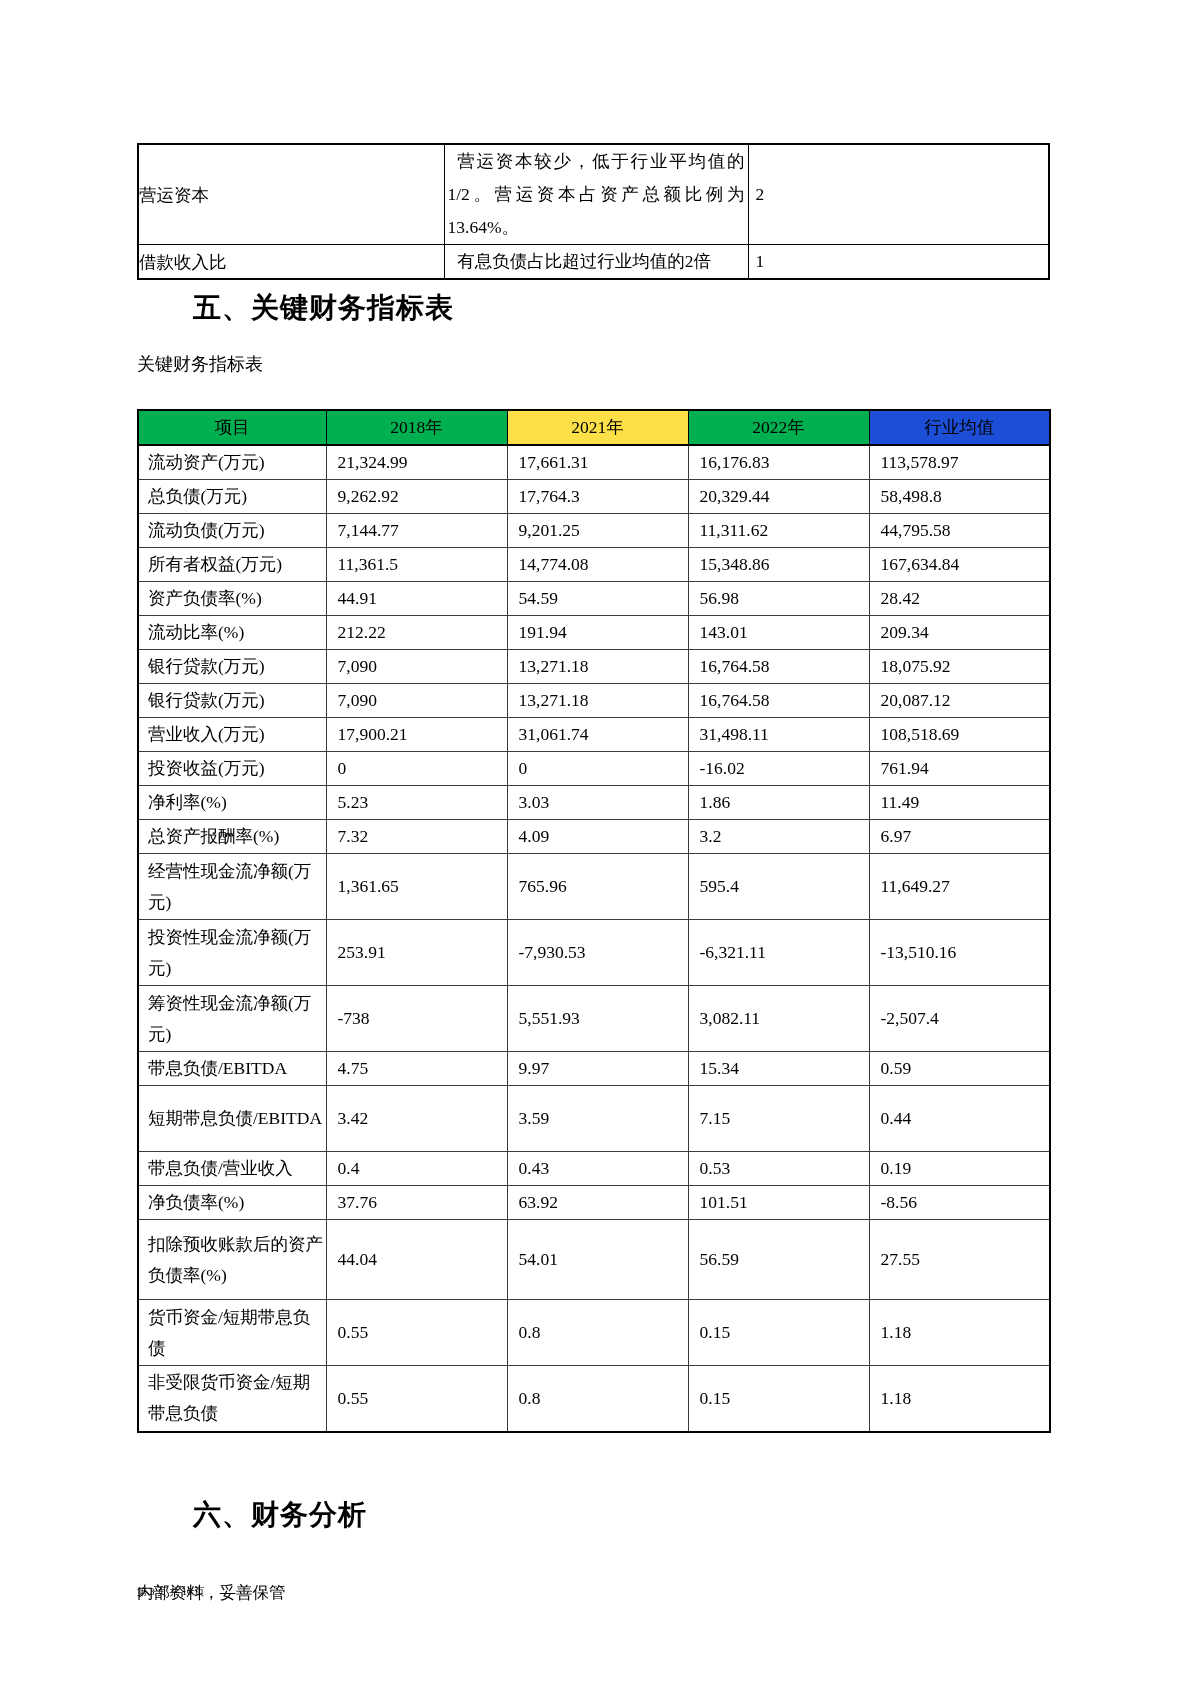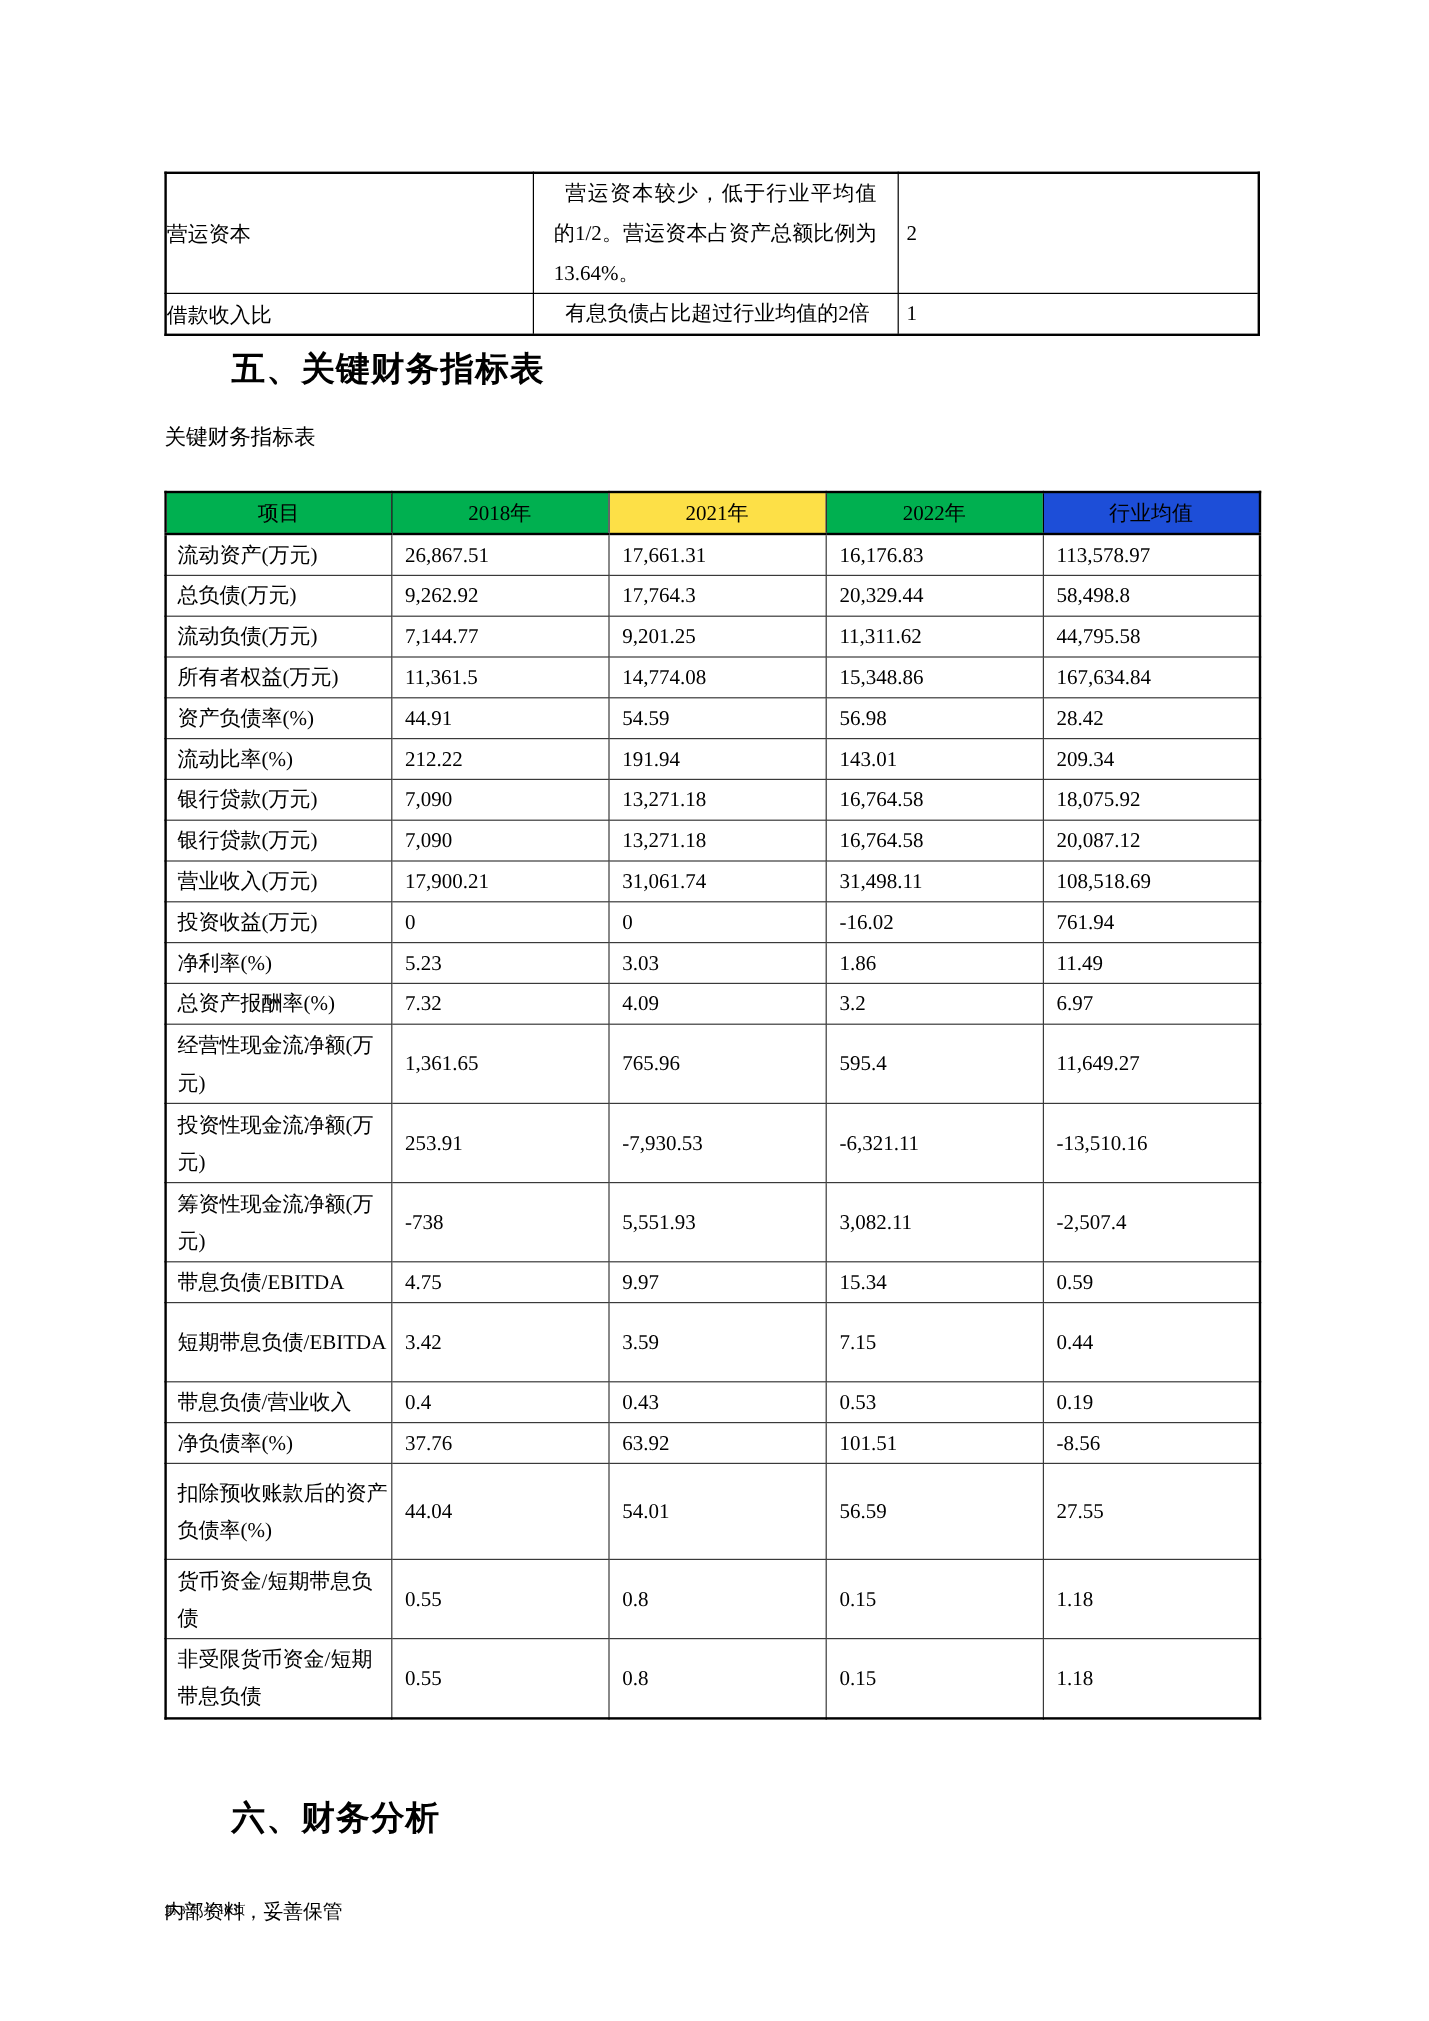--- a/index.html
+++ b/index.html
@@ -23,21 +23,21 @@
   #risk-table td{
     border:1px solid #000;
     vertical-align:middle;
     overflow:hidden;
   }
   #risk-table{border:2px solid #000;}
   .risk-a{height:97px;}
   .risk-b{height:33px;}
   .c-item{padding-left:0;}
   .c-desc{
-    padding:0 17px;
+    padding:0 3px;
     line-height:33px;
     text-align:justify;
     text-indent:0.55em;
   }
   .c-score{padding-left:7px;}
 
   
   .sec-heading{
     position:absolute;left:193px;
     font-family:"Liberation Sans", sans-serif;
@@ -137,21 +137,21 @@
         <th style="background: rgb(0, 176, 80);">项目</th>
         <th style="background: rgb(0, 176, 80);">2018年</th>
         <th style="background: #fde047;">2021年</th>
         <th style="background: rgb(0, 176, 80);">2022年</th>
         <th style="background: #1d4ed8;">行业均值</th>
       </tr>
     </thead>
     <tbody id="indicator-body">
         <tr>
           <td class="c-label">流动资产(万元)</td>
-          <td class="c-val">26,867.51</td>
+          <td class="c-val">21,324.99</td>
           <td class="c-val">17,661.31</td>
           <td class="c-val">16,176.83</td>
           <td class="c-val">113,578.97</td>
         </tr>
         <tr>
           <td class="c-label">总负债(万元)</td>
           <td class="c-val">9,262.92</td>
           <td class="c-val">17,764.3</td>
           <td class="c-val">20,329.44</td>
           <td class="c-val">58,498.8</td>

